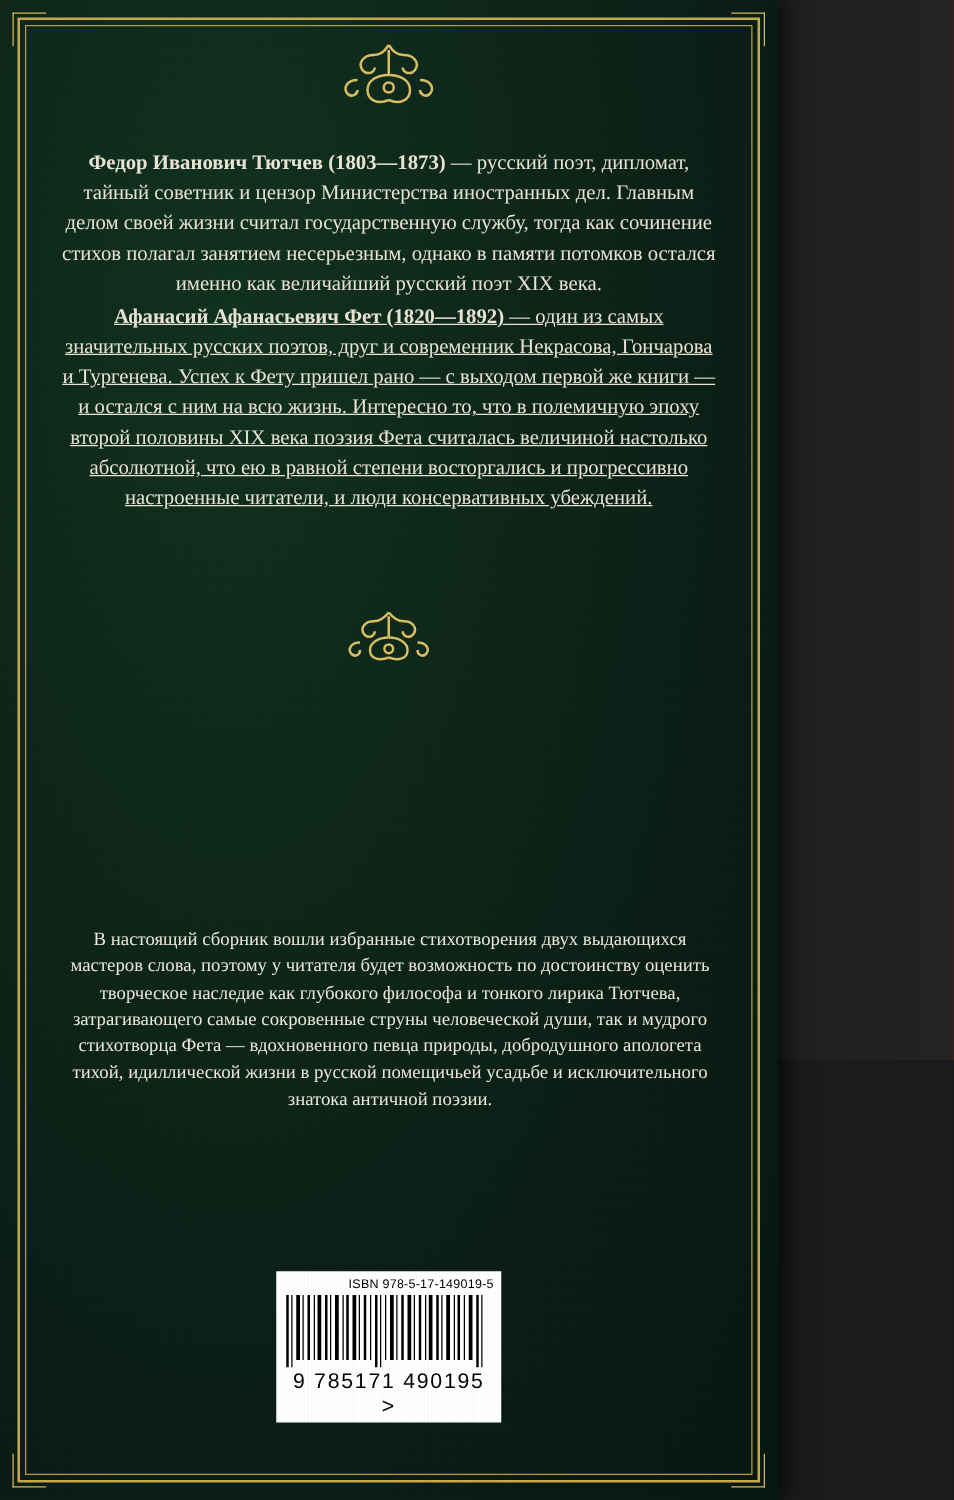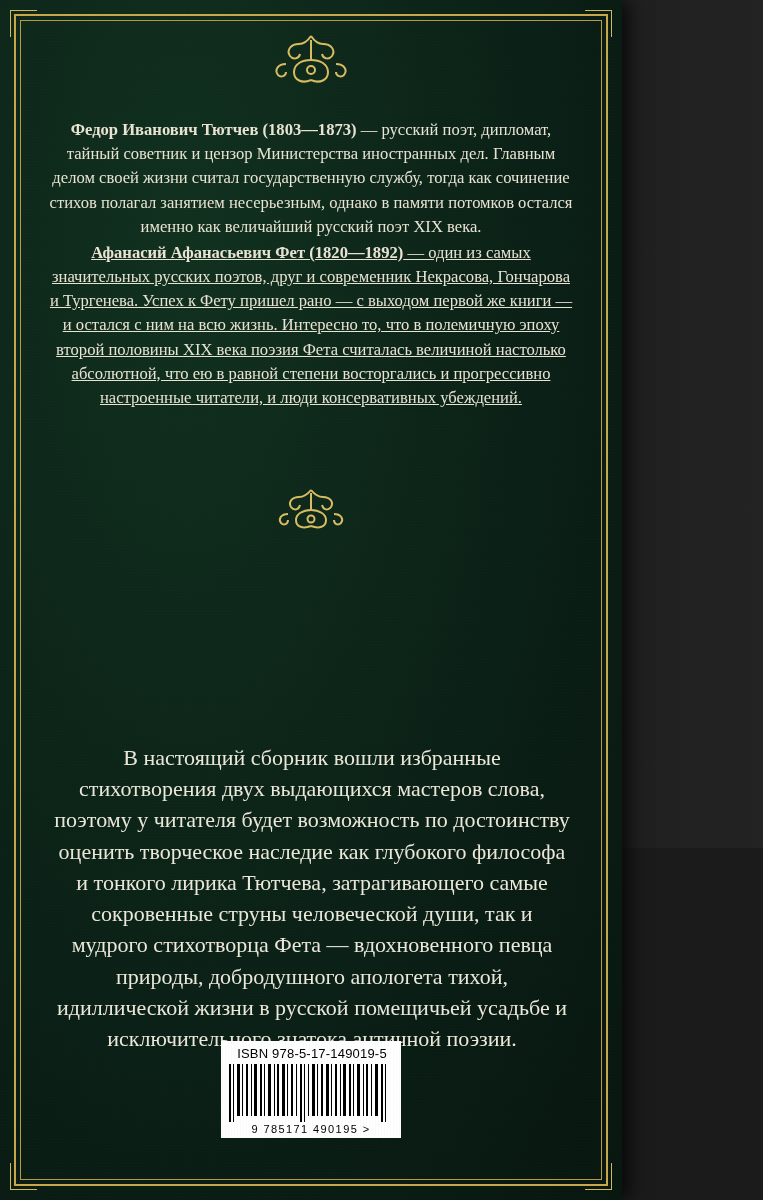--- a/index.html
+++ b/index.html
@@ -114,53 +114,53 @@
   .bio p { margin: 0; }
   .bio p + p { margin-top: 0.1em; text-decoration: underline; }
   .bio .lead { font-weight: bold; }
 
   .blurb {
     position: absolute;
     left: 8px;
     width: 516px;
     top: 716px;
     color: #ece8da;
-    font-size: 22px;
+    font-size: 15px;
     line-height: 1.42;
     text-align: center;
     font-family: "Liberation Serif", serif;
   }
 
   #barcode-wrap {
     position: absolute;
     left: 50%;
     transform: translateX(-50%);
     bottom: 36px;
     width: 180px;
     background: #ffffff;
     padding: 5px 6px 3px 6px;
     box-sizing: border-box;
   }
   #isbn-text {
     font-family: "Liberation Sans", sans-serif;
-    font-size: 13px;
+    font-size: 10px;
     color: #000;
     letter-spacing: 0.2px;
     margin-bottom: 3px;
-    text-align: center;
+    text-align: right;
     padding-left: 2px;
   }
   #bars {
     height: 58px;
     width: 100%;
     display: block;
   }
   #barcode-digits {
     font-family: "Liberation Sans", sans-serif;
-    font-size: 11px;
+    font-size: 17px;
     color: #000;
     margin-top: 1px;
     text-align: center;
     letter-spacing: 1.4px;
   }
 </style>
 </head>
 <body>
 
 <div id="page">

